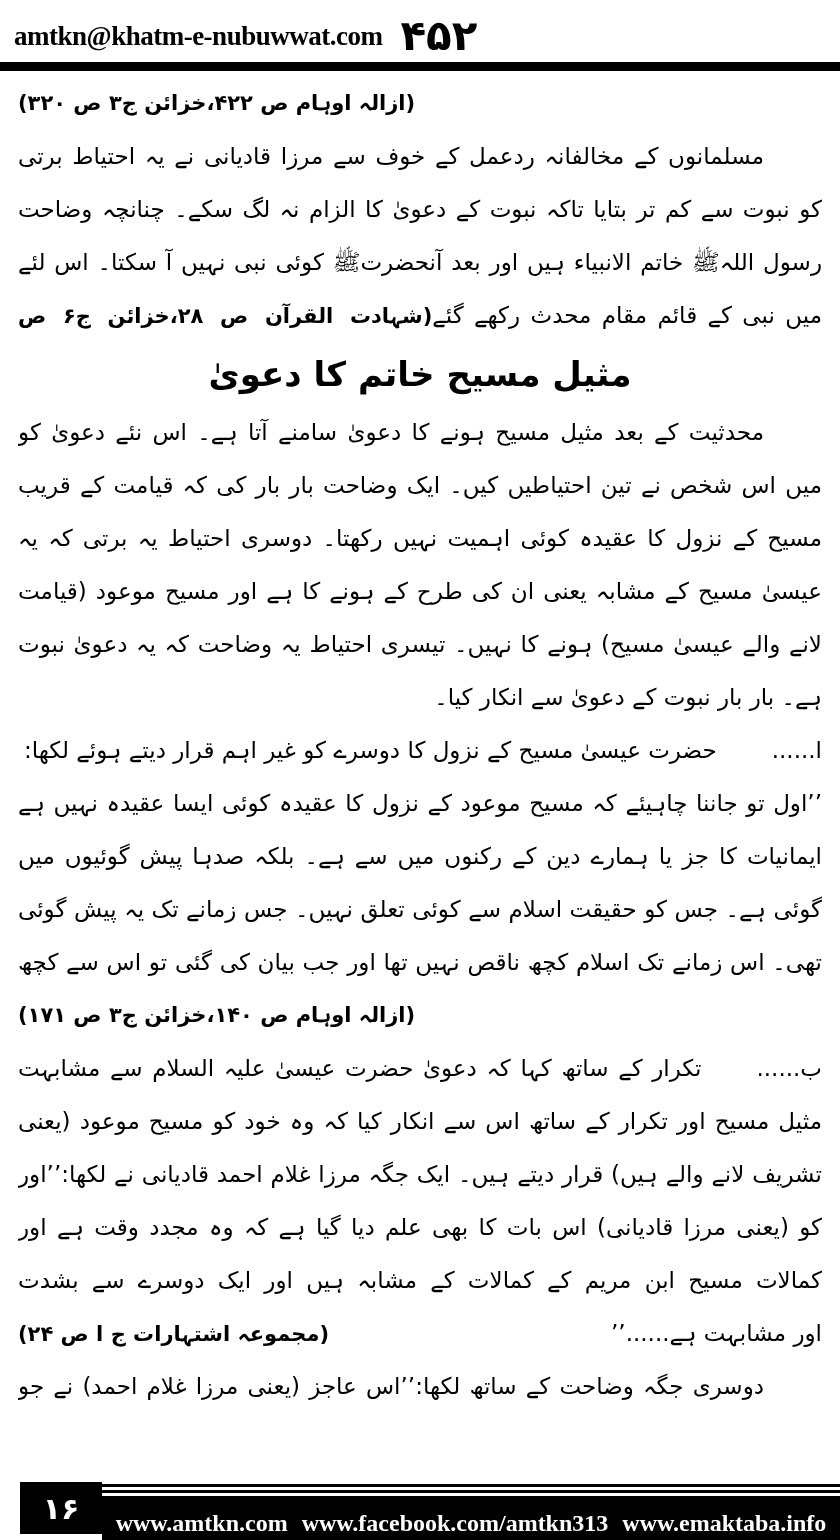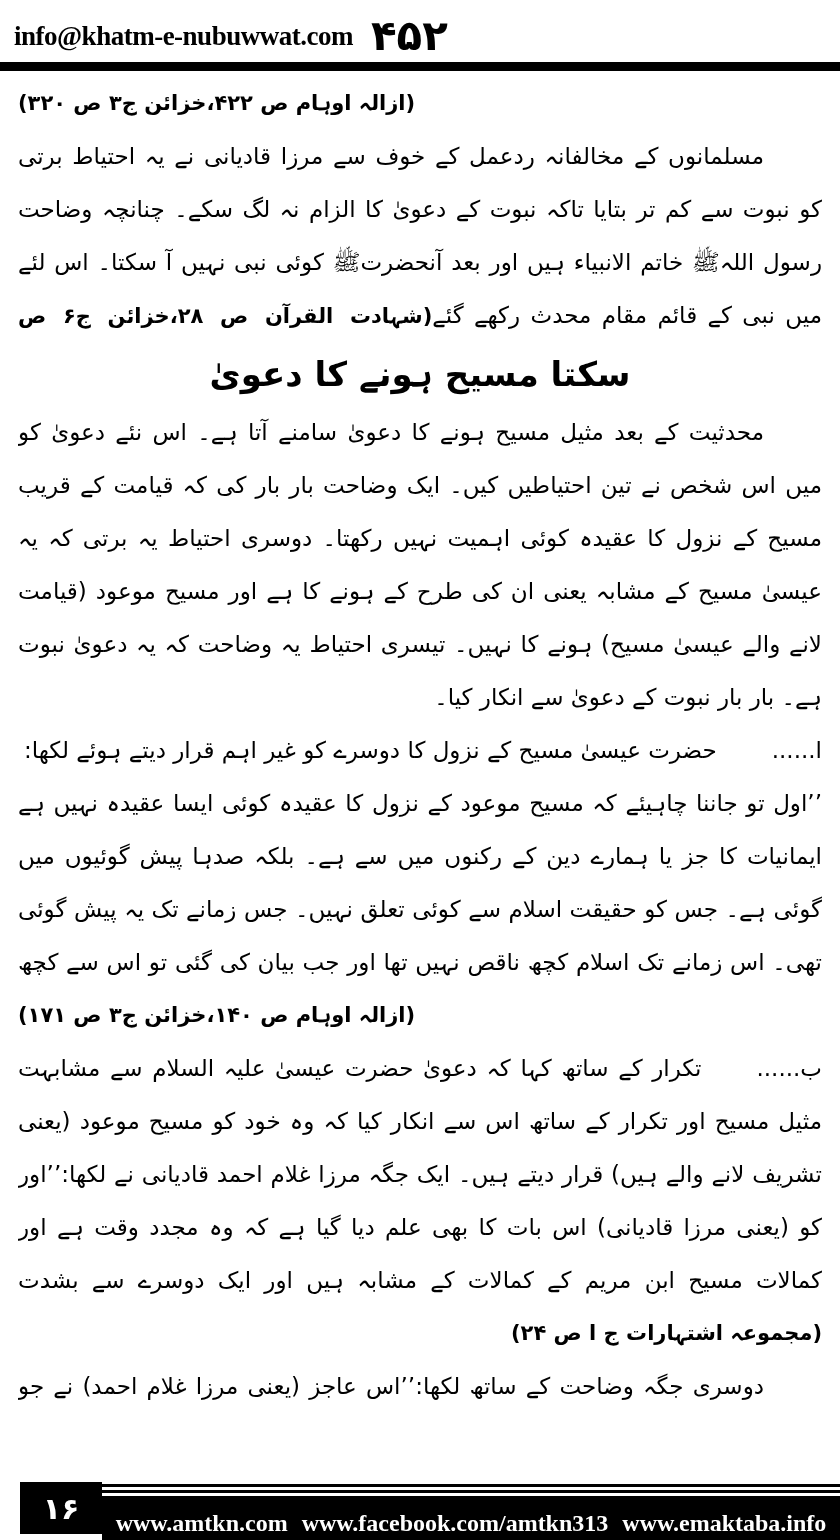--- a/index.html
+++ b/index.html
@@ -45,37 +45,37 @@
          justify-content:center;gap:14px;font-family:"Liberation Serif",serif;
          font-weight:bold;font-size:24px;}
 </style>
 </head>
 <body>
 
 <div class="page">
 
   <div class="header">
     <div class="header-left">
-      <span class="email">info@khatm-e-nubuwwat.com</span>
+      <span class="email">amtkn@khatm-e-nubuwwat.com</span>
       <span class="pagenum">۴۵۲</span>
     </div>
   </div>
   <div class="rule"></div>
 
   <div class="bodytext">
     <div class="line l-cite">(ازالہ اوہام ص ۴۲۲،خزائن ج۳ ص ۳۲۰)</div>
     <div class="line l-indent">مسلمانوں کے مخالفانہ ردعمل کے خوف سے مرزا قادیانی نے یہ احتیاط برتی کہ محدثیت</div>
     <div class="line">کو نبوت سے کم تر بتایا تاکہ نبوت کے دعویٰ کا الزام نہ لگ سکے۔ چنانچہ وضاحت کی:’’ہمارے سید</div>
     <div class="line">رسول اللہﷺ خاتم الانبیاء ہیں اور بعد آنحضرتﷺ کوئی نبی نہیں آ سکتا۔ اس لئے اس شریعت</div>
     <div class="line l-split">
       <span>میں نبی کے قائم مقام محدث رکھے گئے ہیں۔’’</span>
       <span class="cite-part">(شہادت القرآن ص ۲۸،خزائن ج۶ ص ۲۲۴،۲۲۳)</span>
     </div>
 
-    <div class="heading">سکتا مسیح ہونے کا دعویٰ</div>
+    <div class="heading">مثیل مسیح خاتم کا دعویٰ</div>
 
     <div class="line l-indent">محدثیت کے بعد مثیل مسیح ہونے کا دعویٰ سامنے آتا ہے۔ اس نئے دعویٰ کو پیش کرنے</div>
     <div class="line">میں اس شخص نے تین احتیاطیں کیں۔ ایک وضاحت بار بار کی کہ قیامت کے قریب حضرت عیسیٰ</div>
     <div class="line">مسیح کے نزول کا عقیدہ کوئی اہمیت نہیں رکھتا۔ دوسری احتیاط یہ برتی کہ یہ اعلان کیا کہ دعویٰ حضرت</div>
     <div class="line">عیسیٰ مسیح کے مشابہ یعنی ان کی طرح کے ہونے کا ہے اور مسیح موعود (قیامت کے قریب تشریف</div>
     <div class="line">لانے والے عیسیٰ مسیح) ہونے کا نہیں۔ تیسری احتیاط یہ وضاحت کہ یہ دعویٰ نبوت کا دعویٰ نہیں</div>
     <div class="line l-right">ہے۔ بار بار نبوت کے دعویٰ سے انکار کیا۔</div>
 
     <div class="line l-marker m-end">
       <span class="mk">ا......</span>
@@ -91,20 +91,21 @@
     <div class="line l-marker m-just">
       <span class="mk">ب......</span>
       <span class="mtext">تکرار کے ساتھ کہا کہ دعویٰ حضرت عیسیٰ علیہ السلام سے مشابہت کا ہے۔ اس لئے</span>
     </div>
 
     <div class="line">مثیل مسیح اور تکرار کے ساتھ اس سے انکار کیا کہ وہ خود کو مسیح موعود (یعنی وہ حضرت عیسیٰ مسیح جو دوبارہ</div>
     <div class="line">تشریف لانے والے ہیں) قرار دیتے ہیں۔ ایک جگہ مرزا غلام احمد قادیانی نے لکھا:’’اور مصنف</div>
     <div class="line">کو (یعنی مرزا قادیانی) اس بات کا بھی علم دیا گیا ہے کہ وہ مجدد وقت ہے اور روحانی طور پر اس کے</div>
     <div class="line">کمالات مسیح ابن مریم کے کمالات کے مشابہ ہیں اور ایک دوسرے سے بشدت مناسبت</div>
     <div class="line l-split">
+      <span>اور مشابہت ہے......’’</span>
       <span class="cite-part">(مجموعہ اشتہارات ج ا ص ۲۴)</span>
     </div>
     <div class="line l-indent">دوسری جگہ وضاحت کے ساتھ لکھا:’’اس عاجز (یعنی مرزا غلام احمد) نے جو مسیح ہونے</div>
   </div>
 
   <div class="footer">
     <div class="f-box">
       <span>۱۶</span>
     </div>
     <div class="f-right">

